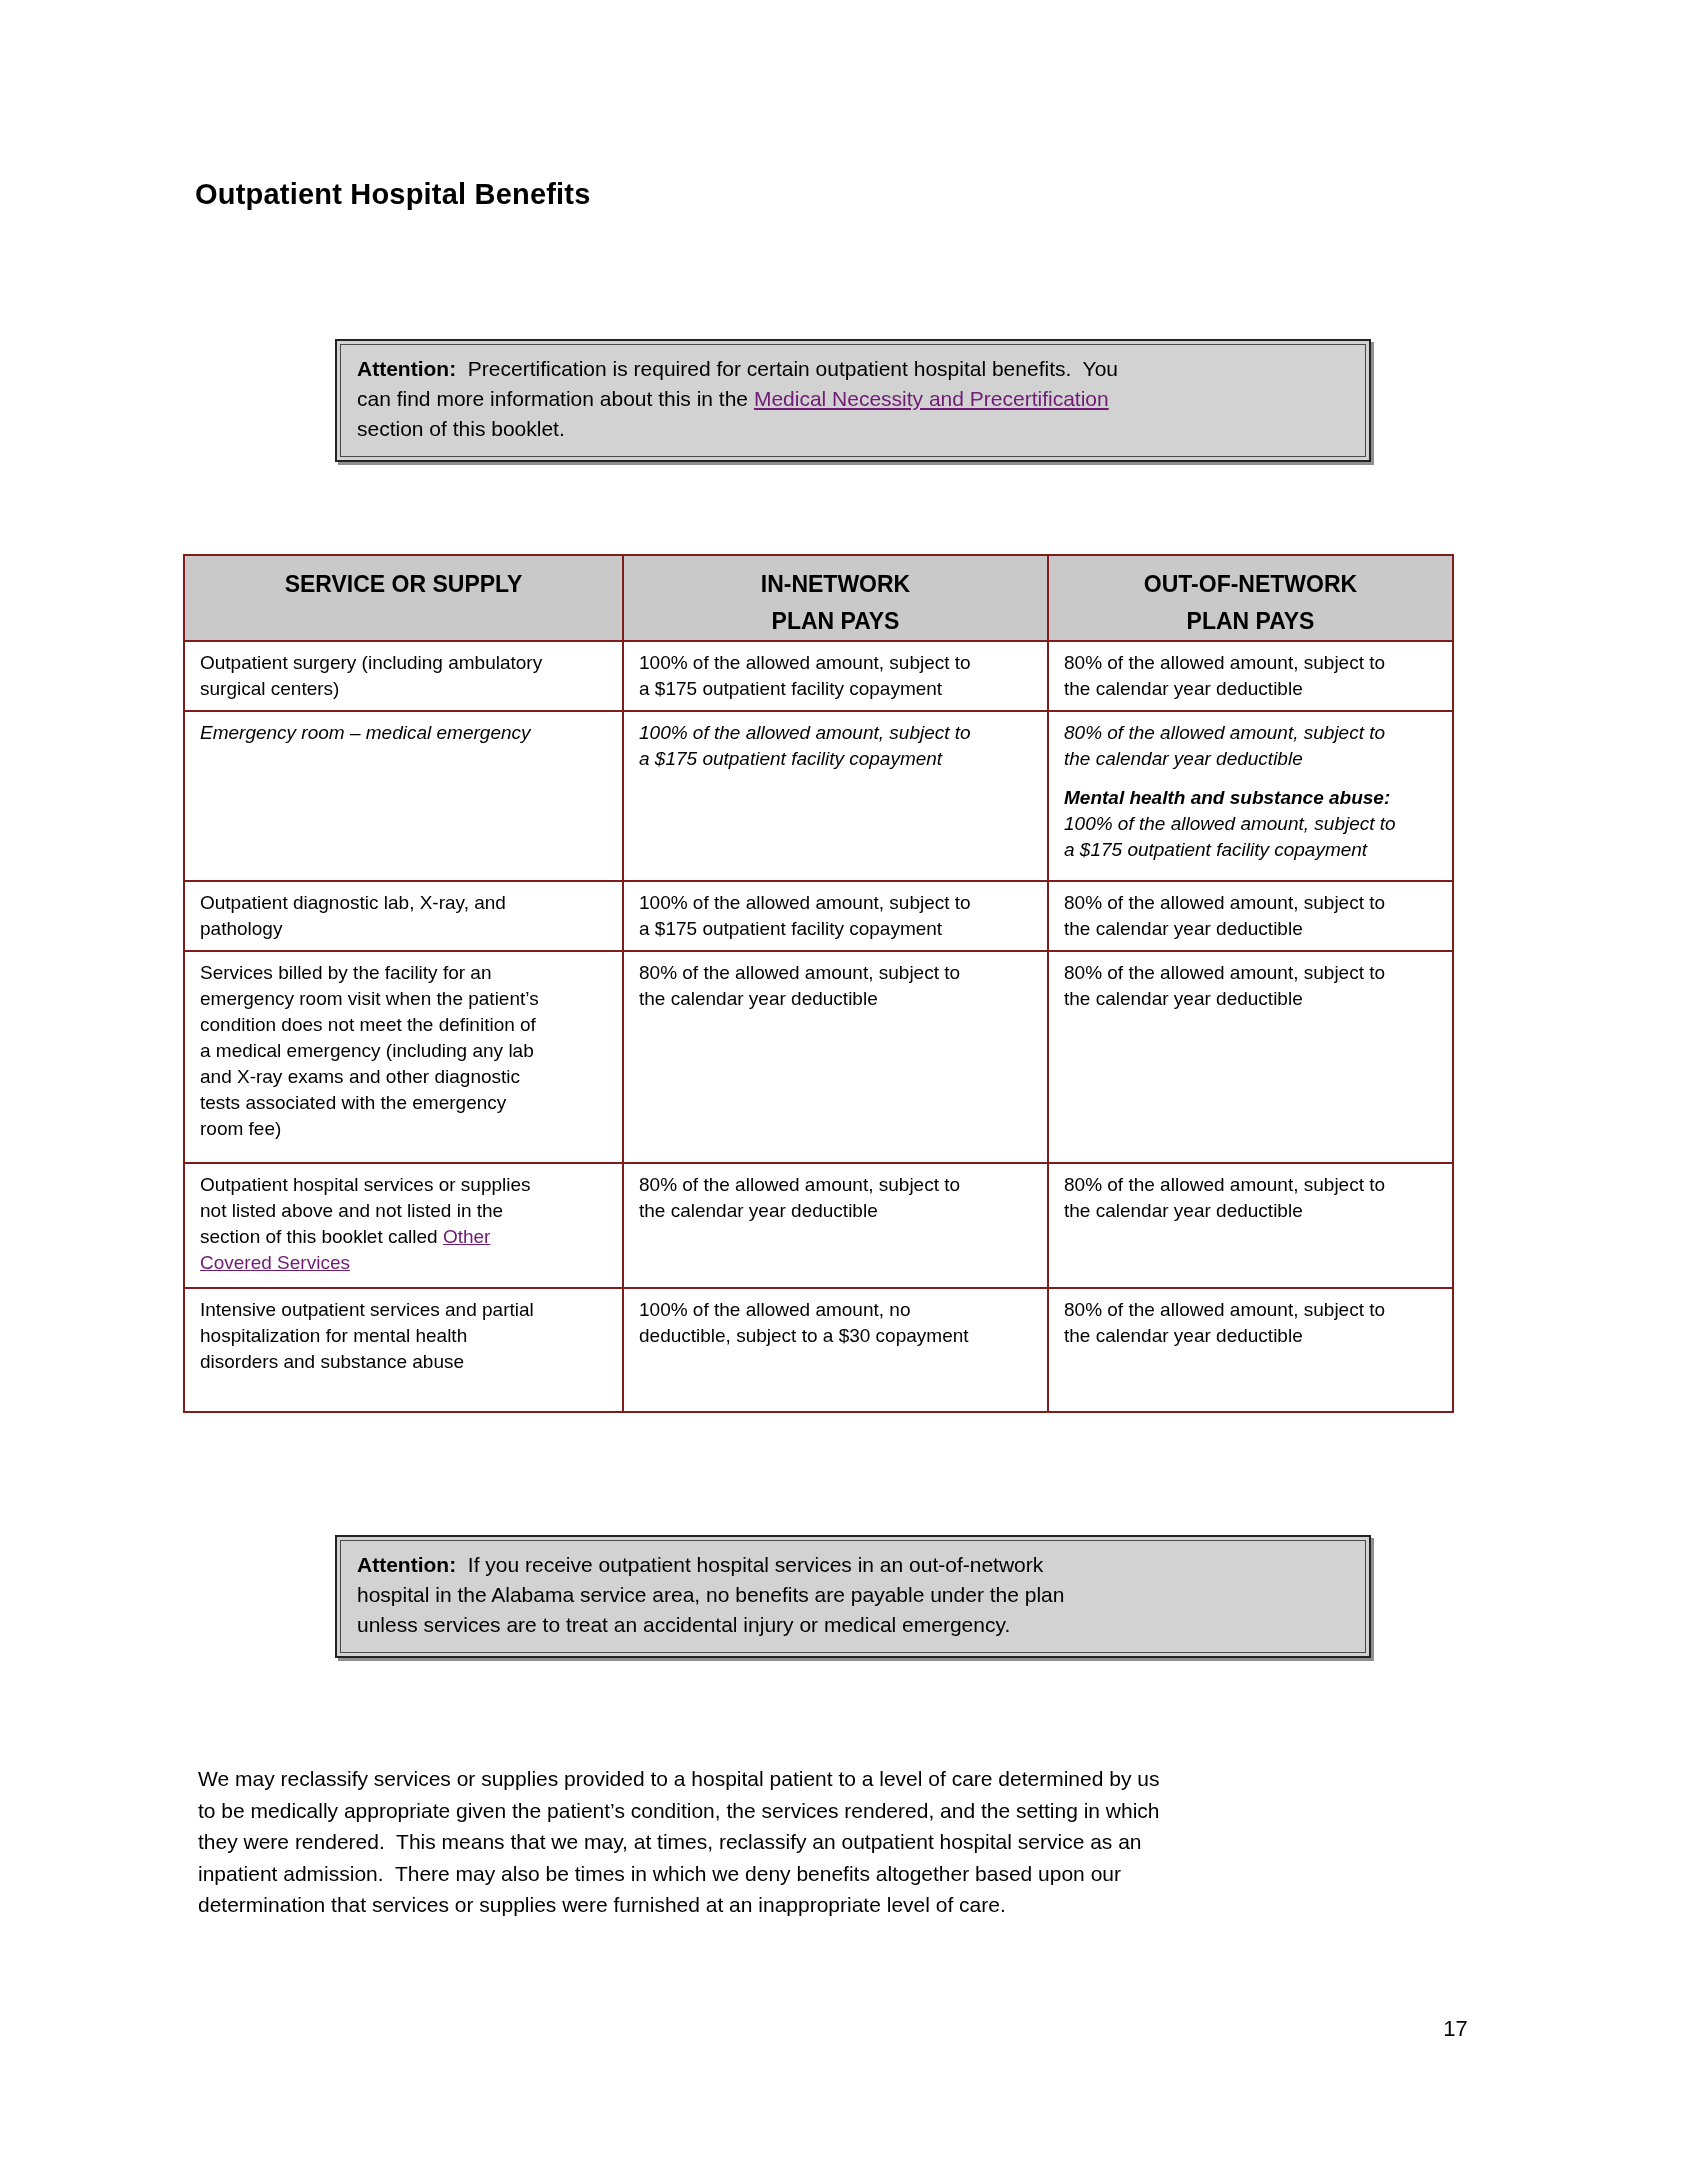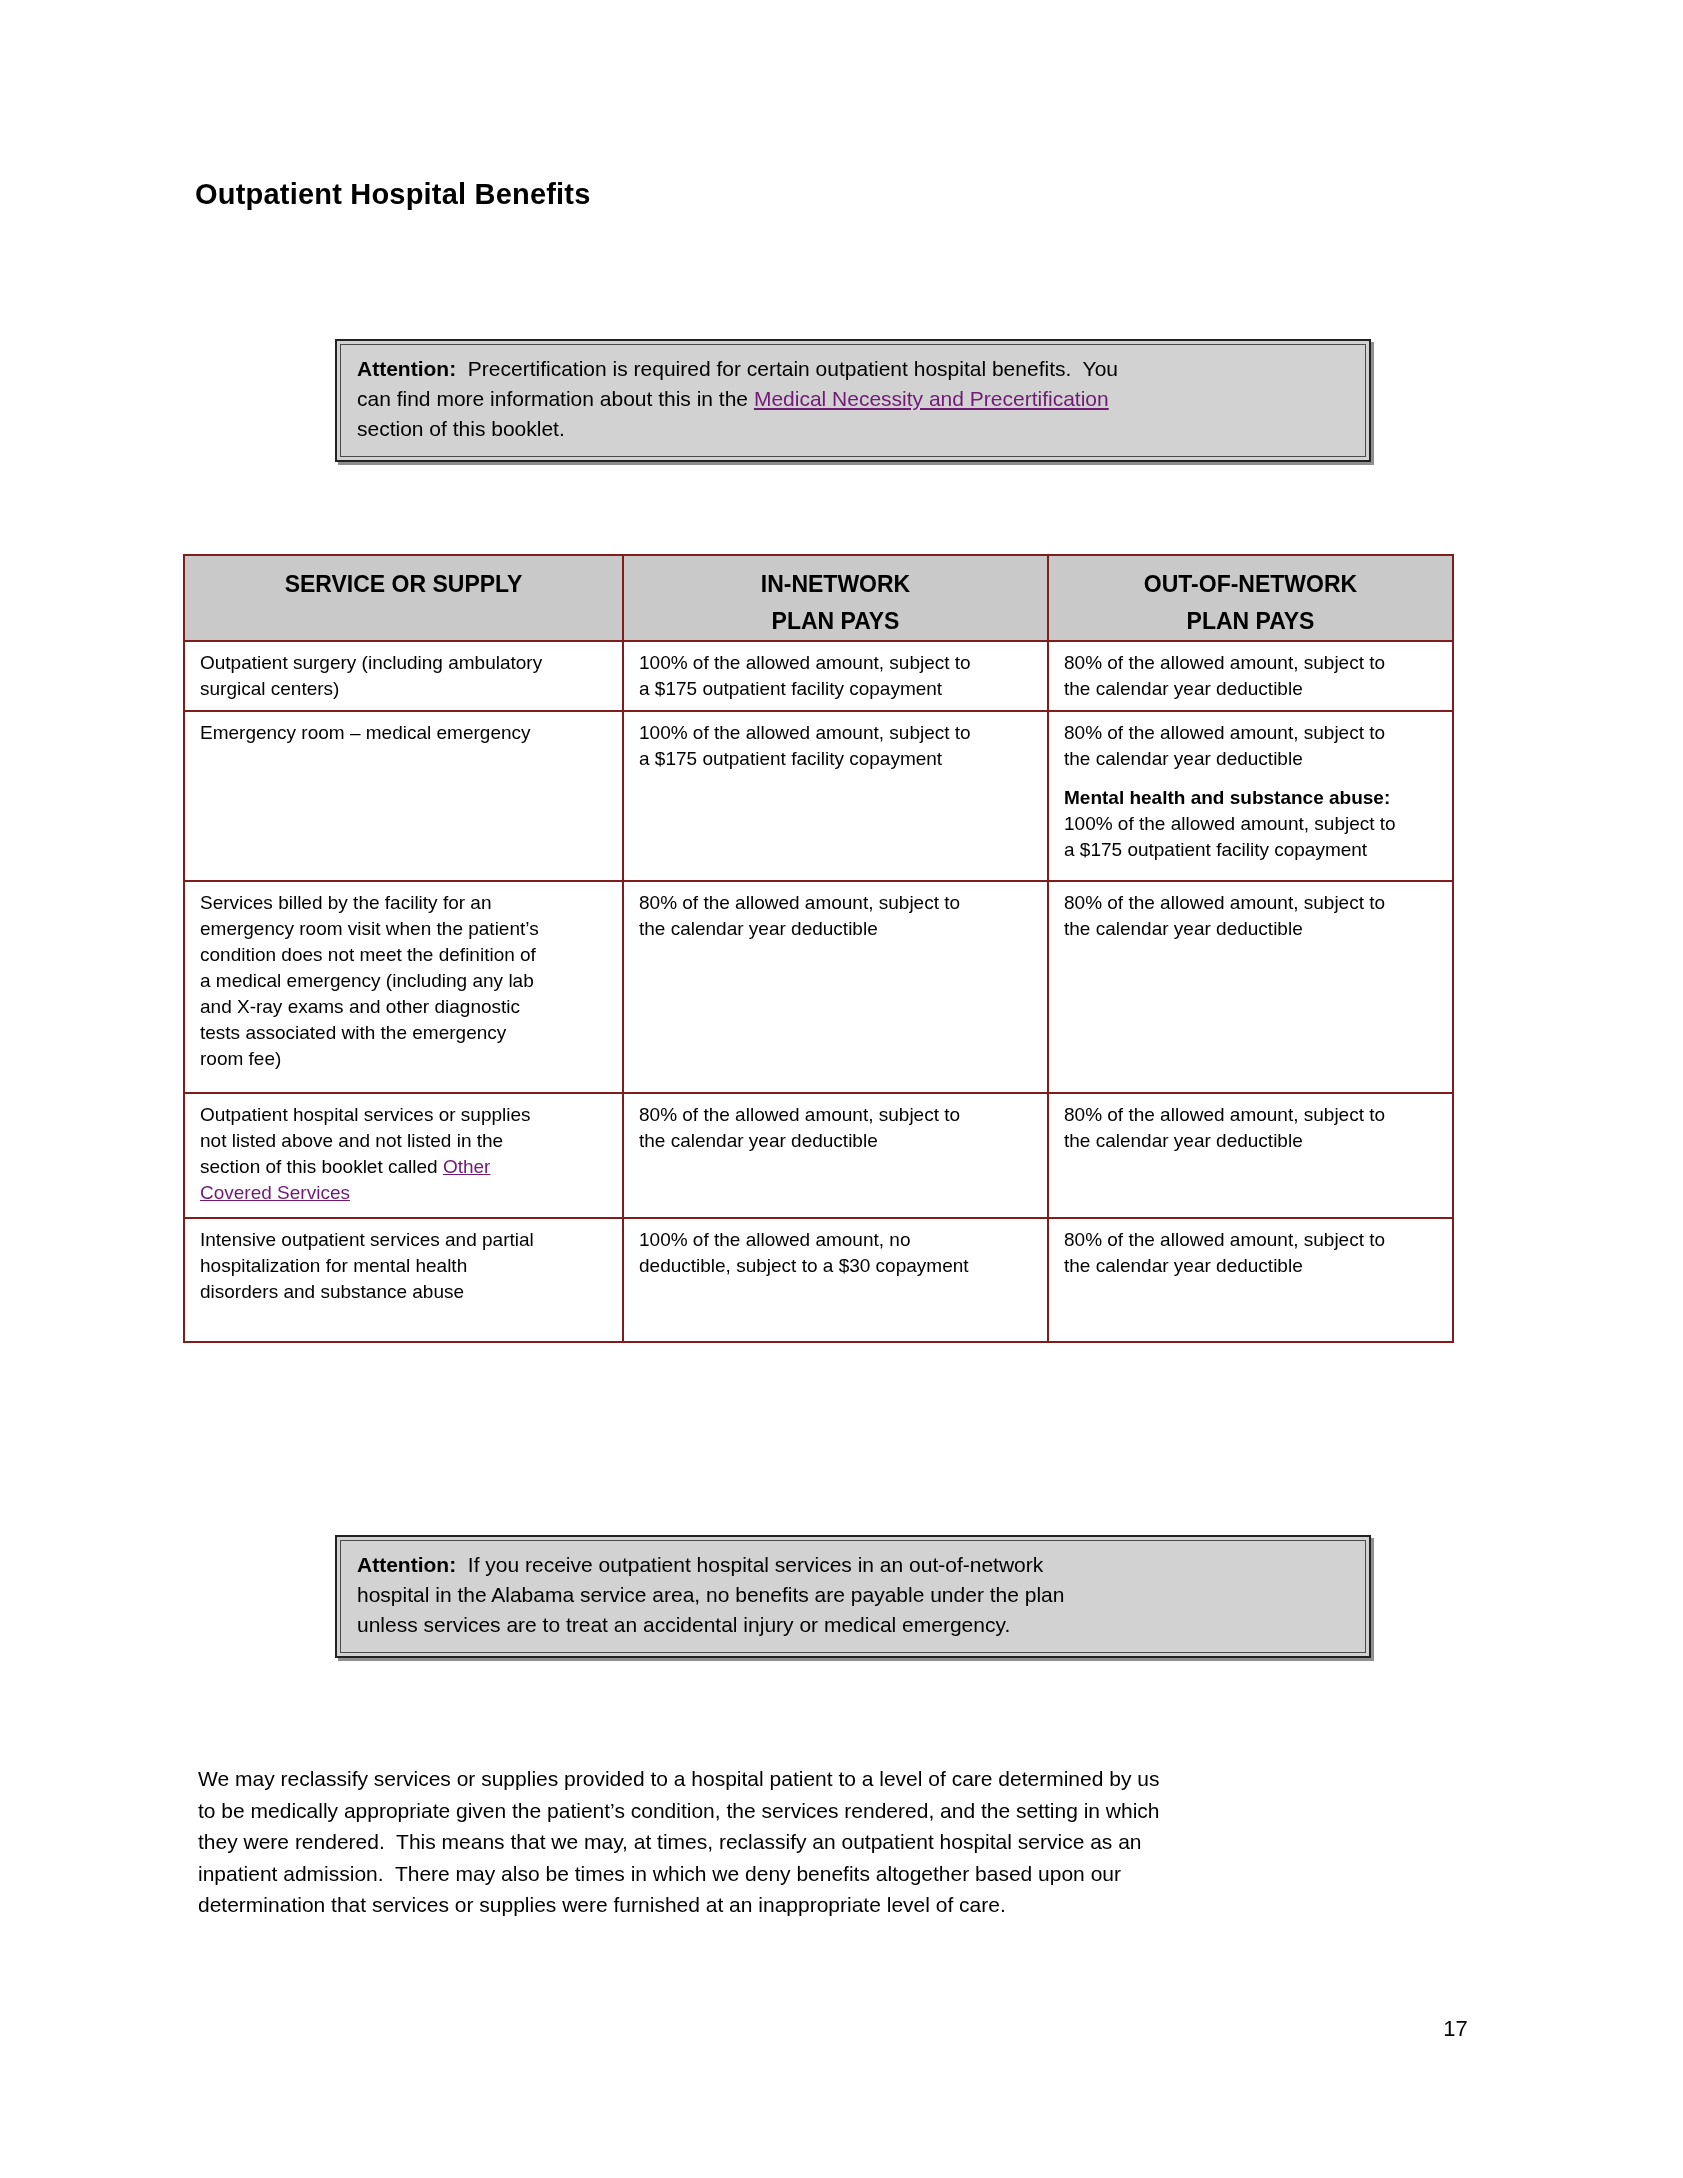--- a/index.html
+++ b/index.html
@@ -30,21 +30,21 @@
   .benefits { position:absolute; left:183px; top:554px; width:1268px;
               border-collapse:collapse; table-layout:fixed; }
   .benefits th, .benefits td { border:2px solid #7f1d1d; box-sizing:border-box; }
   .benefits th { background:#c9c9c9; font-size:23px; font-weight:700;
                  text-align:center; vertical-align:top; padding:10px 4px 0 4px;
                  height:81px; line-height:1.6; white-space:pre-line; }
   .benefits td { vertical-align:top; font-size:19px; line-height:1.37;
                  padding:8px 14px 8px 15px; }
   .benefits td p { margin:0; white-space:pre-line; }
   .benefits td p + p { margin-top:13px; }
-  tr.r1 td { height:63px; }  tr.r2 td { height:170px; }
+  tr.r1 td { height:63px; }  tr.r2 td { height:170px;font-style:italic; }
   tr.r3 td { height:63px; }  tr.r4 td { height:67px; }
   tr.r5 td { height:67px; }  tr.r6 td { height:212px; }
   tr.r7 td { height:125px; } tr.r8 td { height:124px; }
 
   
   .para { position:absolute; left:198px; width:1364px; margin:0;
           font-size:21px; line-height:1.5; white-space:pre-line; }
   #p1 { top:1677px; }
   #p2 { top:1763px; }
 
@@ -106,20 +106,34 @@
 a $175 outpatient facility copayment</p>
           </td>
         <td>
           <p>80% of the allowed amount, subject to
 the calendar year deductible</p>
           <p><strong>Mental health and substance abuse:</strong><span>
 100% of the allowed amount, subject to
 a $175 outpatient facility copayment</span></p>
         </td>
       </tr>
+      <tr class="r4">
+        <td>
+            <p>Outpatient diagnostic lab, X-ray, and
+pathology</p>
+          </td>
+        <td>
+            <p>100% of the allowed amount, subject to
+a $175 outpatient facility copayment</p>
+          </td>
+        <td>
+            <p>80% of the allowed amount, subject to
+the calendar year deductible</p>
+          </td>
+      </tr>
       <tr class="r6">
         <td>
             <p>Services billed by the facility for an
 emergency room visit when the patient’s
 condition does not meet the definition of
 a medical emergency (including any lab
 and X-ray exams and other diagnostic
 tests associated with the emergency
 room fee)</p>
           </td>

